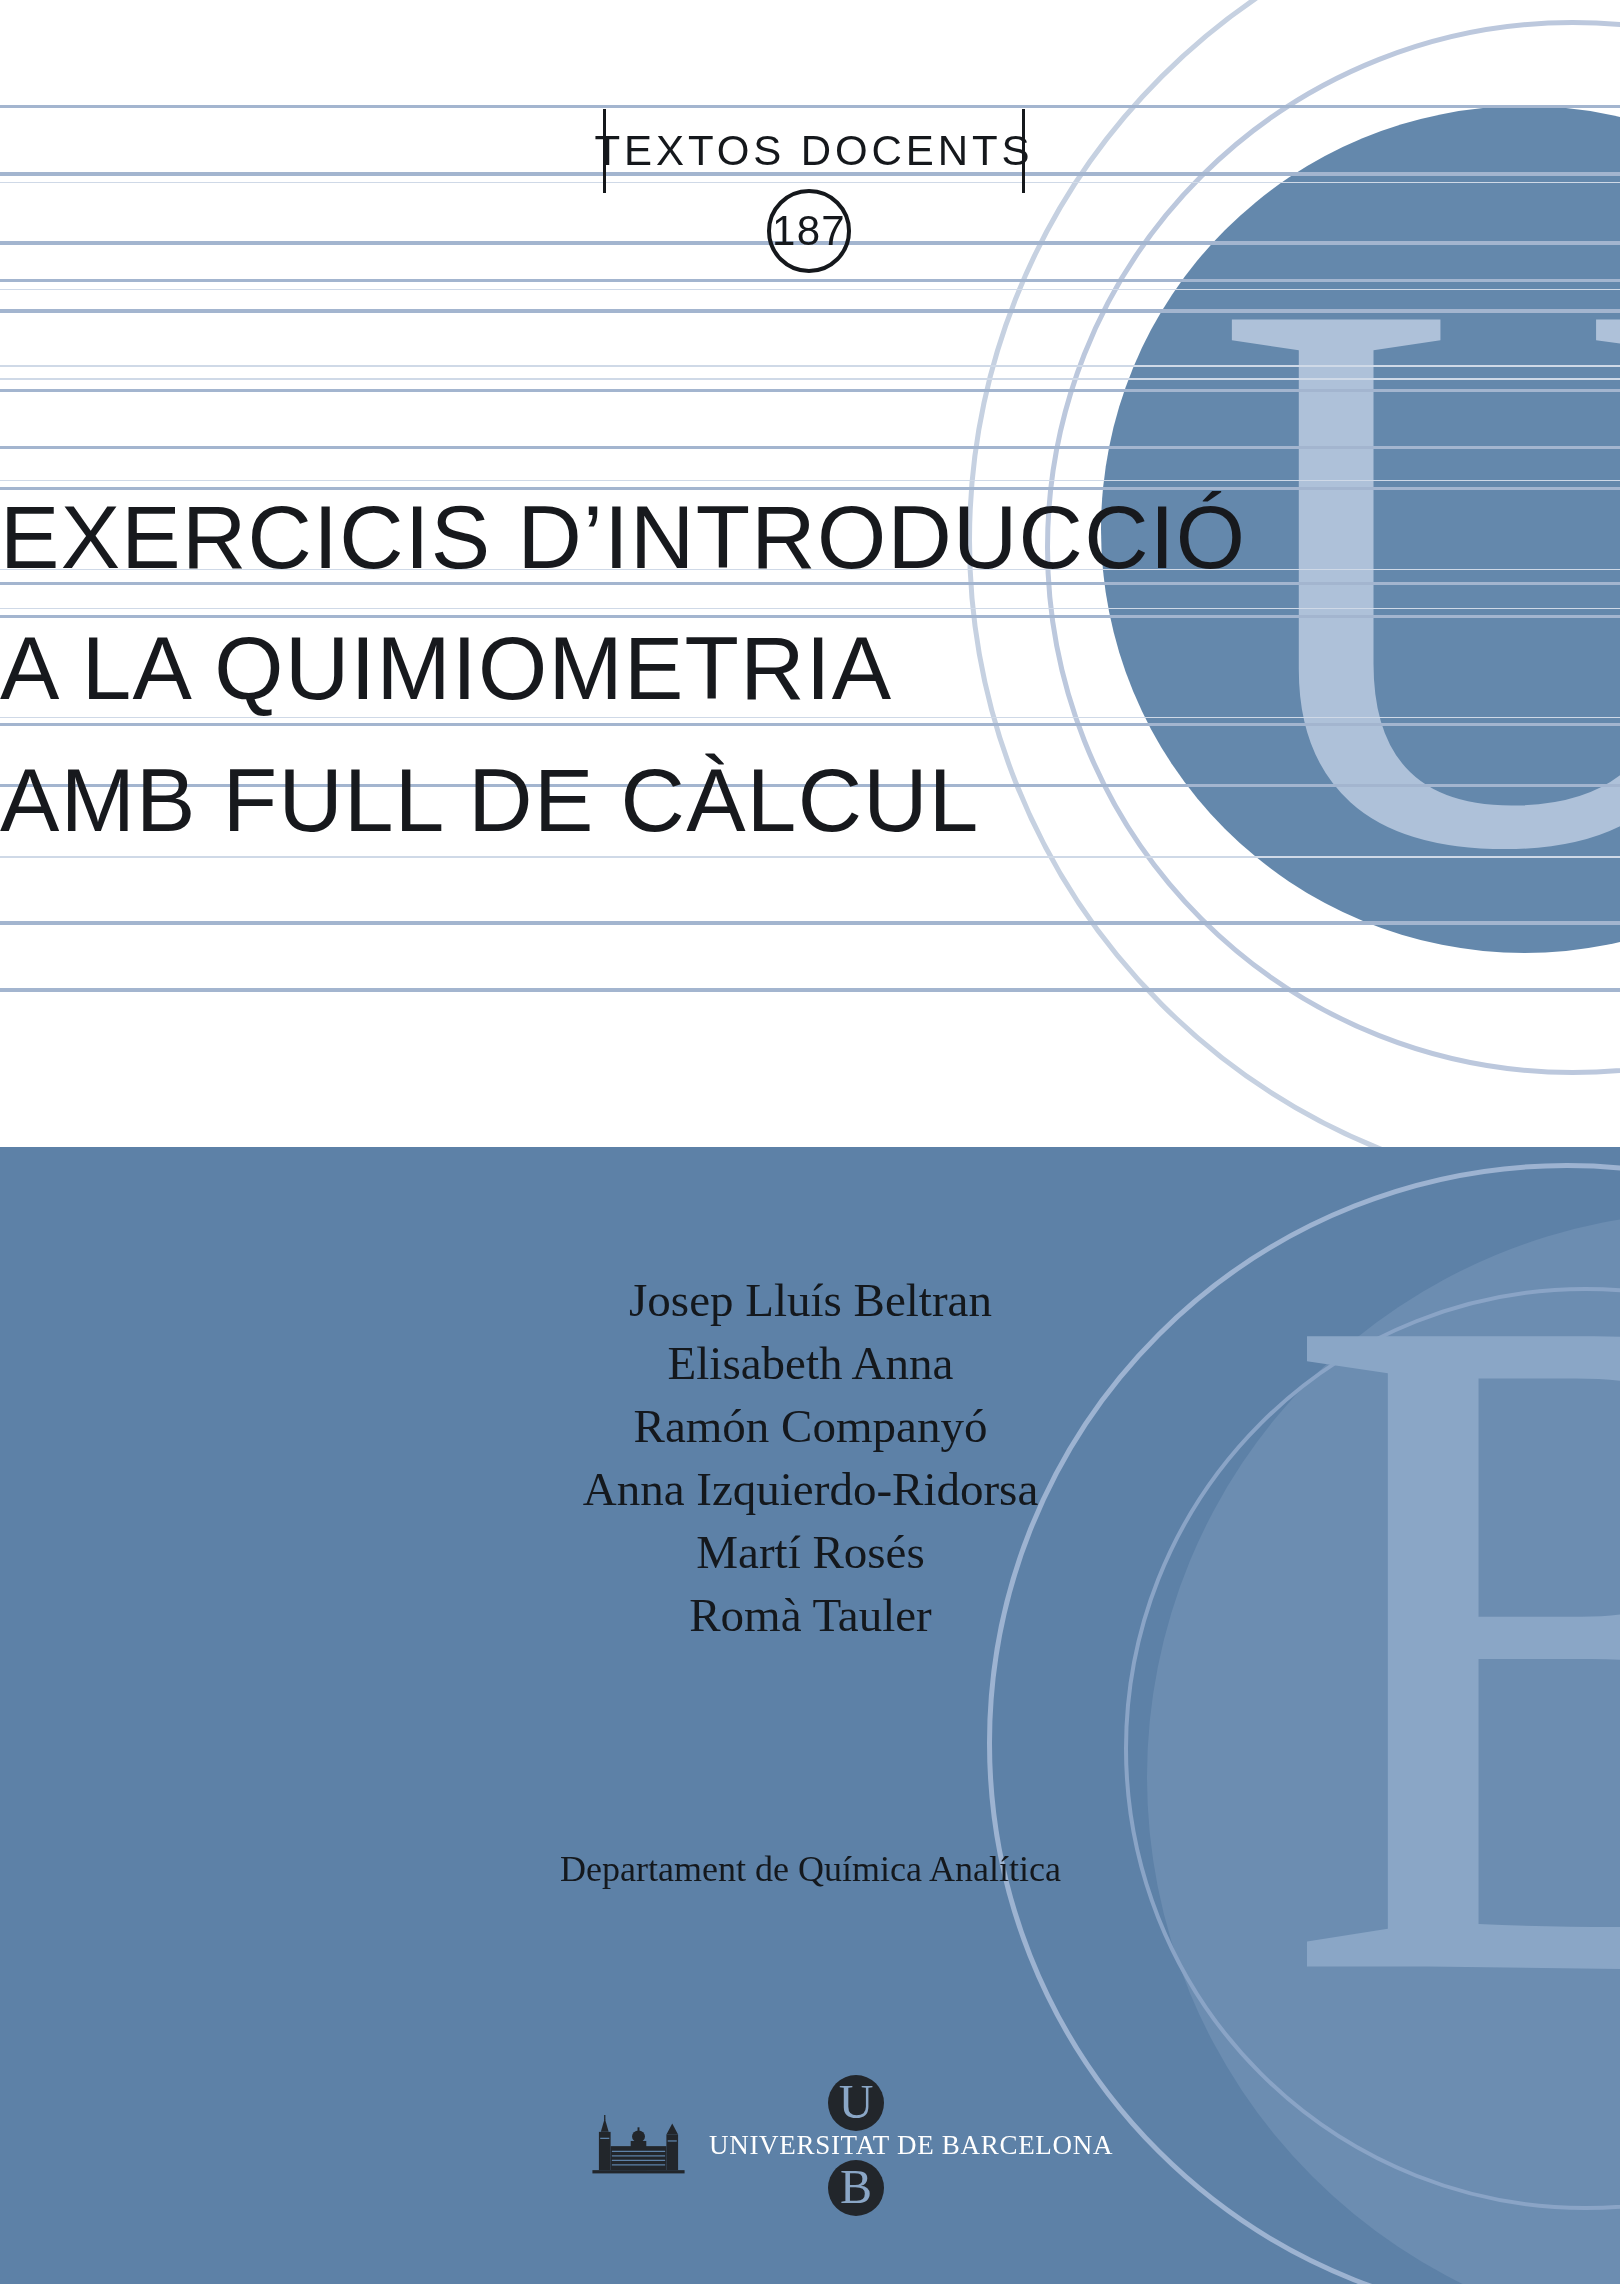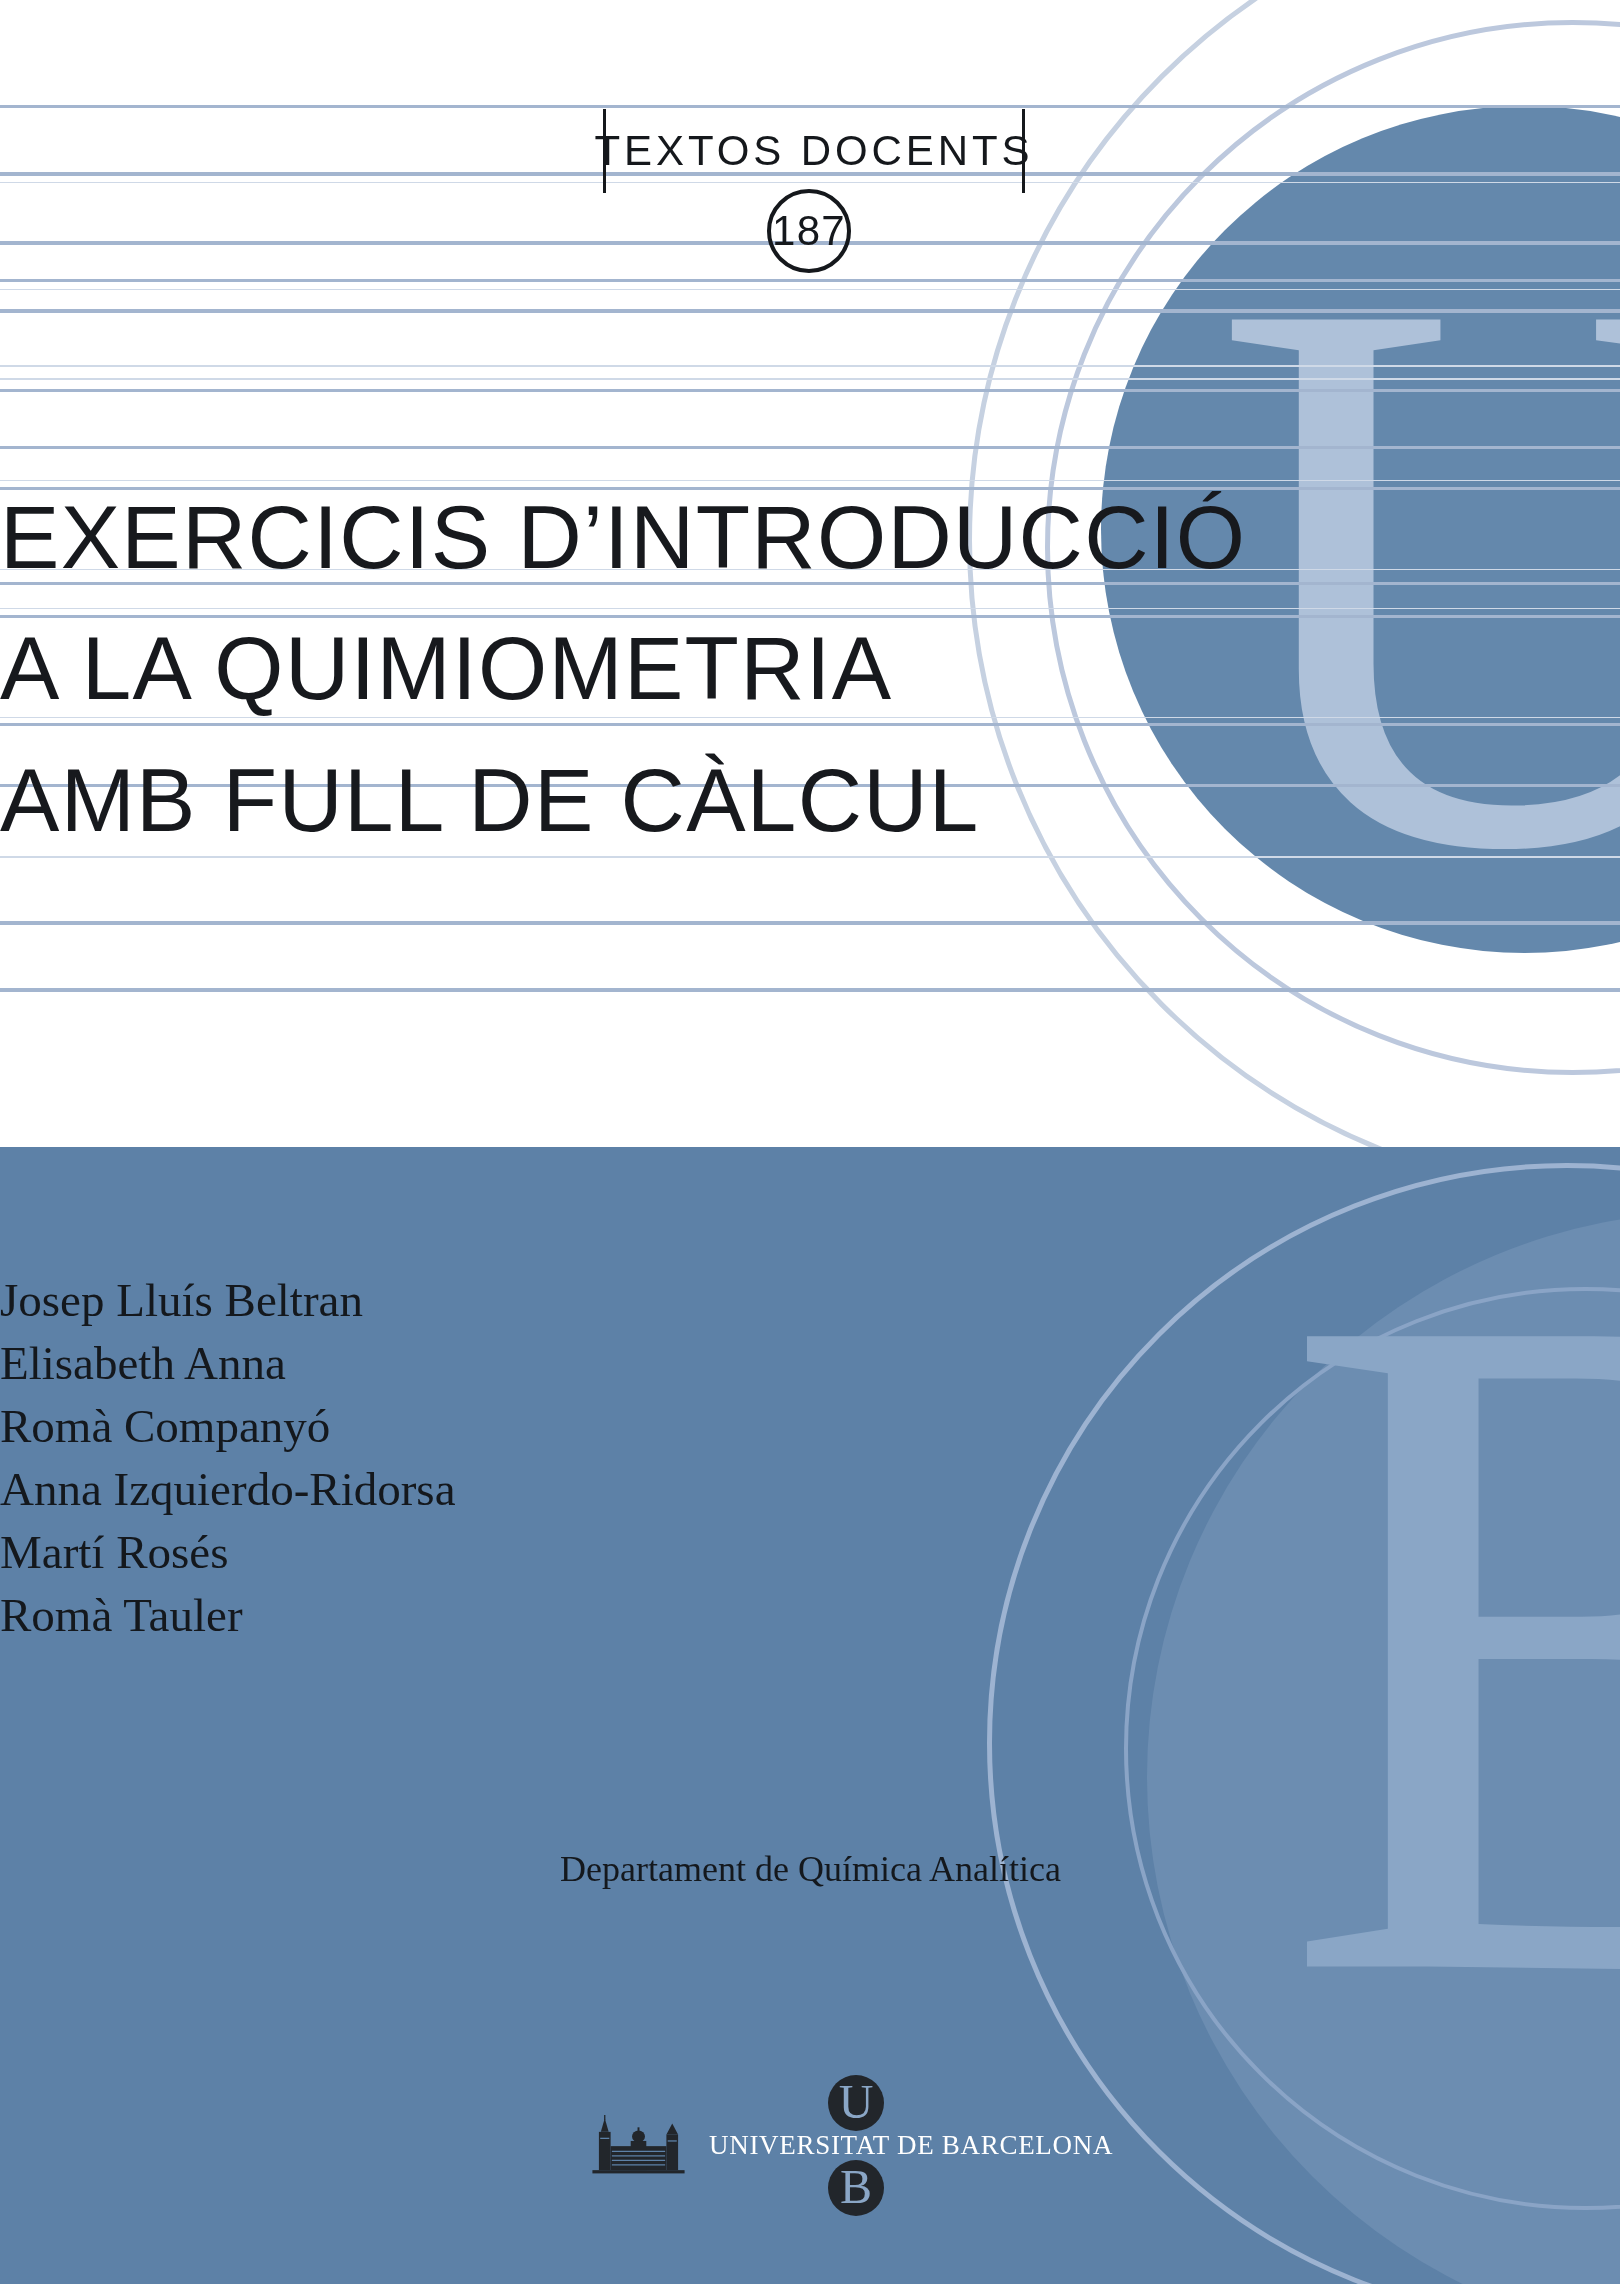--- a/index.html
+++ b/index.html
@@ -30,21 +30,21 @@
   .title-row{position:absolute;left:0;width:1621px;text-align:left;color:#17191d;
              font-size:89px;line-height:91px;letter-spacing:1.3px;white-space:nowrap;}
   #title-1{top:492px;}
   #title-2{top:623px;}
   #title-3{top:755px;}
   
   #bottom-section{position:absolute;left:0;top:1147px;width:1621px;height:1137px;background:#5d81a7;overflow:hidden;}
   .circle-fill{position:absolute;left:1147px;top:65px;width:1130px;height:1130px;border-radius:50%;background:#6c8db1;}
   .arc-c{left:987px;top:15.7px;width:1150px;height:1150px;border:5.2px solid #9db3d1;}
   .arc-d{left:1124px;top:140px;width:915px;height:915px;border:4.6px solid #8aa4c6;}
-  #authors{position:absolute;left:0;top:122px;width:1621px;text-align:left;
+  #authors{position:absolute;left:0;top:122px;width:1621px;text-align:center;
            font-family:"Liberation Serif",serif;font-size:47px;line-height:63px;color:#14181d;}
   #department{position:absolute;left:0;top:704px;width:1621px;text-align:center;
            font-family:"Liberation Serif",serif;font-size:36px;line-height:37px;color:#14181d;}
   
   #building{position:absolute;left:592px;top:968px;}
   #publisher-name{position:absolute;left:709px;top:984px;width:320px;text-align:center;
            font-family:"Liberation Serif",serif;font-size:27px;line-height:29px;letter-spacing:0.7px;color:#ffffff;white-space:nowrap;}
   .seal{position:absolute;left:828px;width:56px;height:56px;border-radius:50%;background:#22262b;
         display:flex;align-items:center;justify-content:center;}
   #seal-u{top:928px;}
@@ -113,21 +113,21 @@
     <div class="arc arc-c"></div>
     <div class="arc arc-d"></div>
 
     <svg class="wm-svg" width="1621" height="1137" viewBox="0 0 2481 1740">
       <text class="wm-text-b" x="1958" y="1254" font-size="1473">B</text>
     </svg>
 
     <div id="authors">
       <div>Josep Lluís Beltran</div>
       <div>Elisabeth Anna</div>
-      <div>Romà Companyó</div>
+      <div>Ramón Companyó</div>
       <div>Anna Izquierdo-Ridorsa</div>
       <div>Martí Rosés</div>
       <div>Romà Tauler</div>
     </div>
 
     <div id="department">Departament de Química Analítica</div>
 
     <div>
       <svg id="building" width="93" height="61" viewBox="0 0 142 94">
         <g fill="#22262b">

